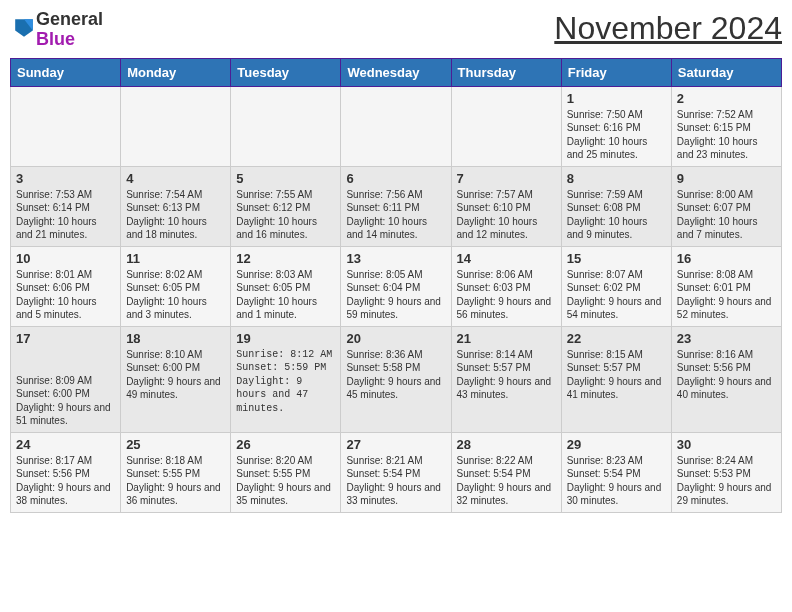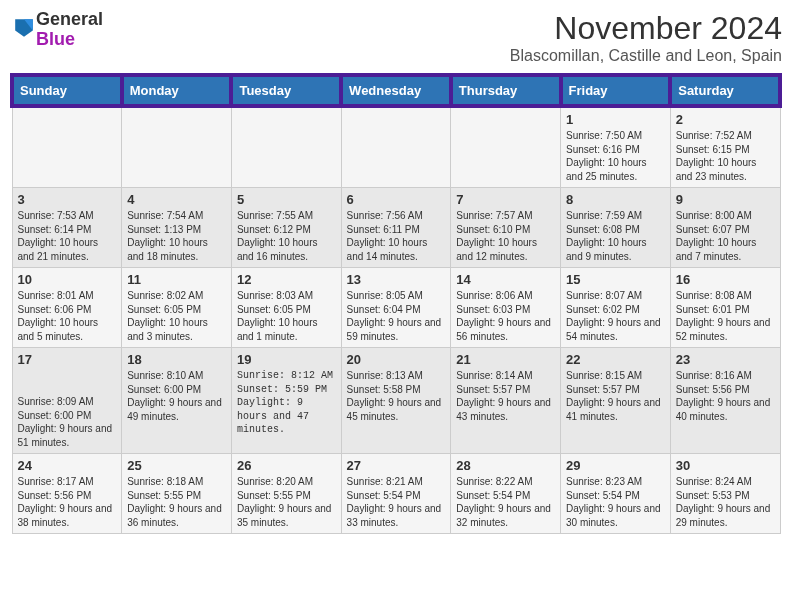--- a/index.html
+++ b/index.html
@@ -32,38 +32,39 @@
       height: 24px;
       margin-left: 2px;
     }
     .title-area {
       text-align: right;
     }
     .month-title {
       font-size: 32px;
       font-weight: normal;
       color: #333;
+      text-decoration: underline;
     }
     .location-title {
       font-size: 16px;
       color: #555;
     }
     table {
       width: 100%;
       border-collapse: collapse;
       table-layout: fixed;
     }
     thead tr th {
       background-color: #2e74b5;
       color: #fff;
       text-align: left;
       padding: 6px 6px;
       font-size: 13px;
       font-weight: bold;
-      border: 4px solid #4c1d95;
+      border: 1px solid #4c1d95;
     }
     tbody tr td {
       border: 1px solid #ccc;
       vertical-align: top;
       padding: 4px 5px;
       font-size: 11px;
       min-height: 80px;
       height: 80px;
     }
     tbody tr:nth-child(odd) td {
@@ -99,21 +100,20 @@
         <polygon points="15,4 26,4 26,18" fill="#2e8de0"></polygon>
       </svg>
     </div>
     <div class="logo-text">
       <span class="logo-general">General</span><br>
       <span class="logo-blue">Blue</span>
     </div>
   </div>
   <div class="title-area">
     <div class="month-title">November 2024</div>
-    <div class="location-title">Blascomillan, Castille and Leon, Spain</div>
   </div>
 </div>
 
 <table>
   <thead>
     <tr id="weekday-header">
         <th>Sunday</th>
         <th>Monday</th>
         <th>Tuesday</th>
         <th>Wednesday</th>
@@ -145,21 +145,21 @@
       <tr>
         <td>
           <span class="day-number">3</span>
           <div class="day-info" style="white-space: pre-line;">Sunrise: 7:53 AM
 Sunset: 6:14 PM
 Daylight: 10 hours and 21 minutes.</div>
         </td>
         <td>
           <span class="day-number">4</span>
           <div class="day-info" style="white-space: pre-line;">Sunrise: 7:54 AM
-Sunset: 1:13 PM
+Sunset: 6:13 PM
 Daylight: 10 hours and 18 minutes.</div>
         </td>
         <td>
           <span class="day-number">5</span>
           <div class="day-info" style="white-space: pre-line;">Sunrise: 7:55 AM
 Sunset: 6:12 PM
 Daylight: 10 hours and 16 minutes.</div>
         </td>
         <td>
           <span class="day-number">6</span>
@@ -244,21 +244,21 @@
 Daylight: 9 hours and 49 minutes.</div>
         </td>
         <td>
           <span class="day-number">19</span>
           <div class="day-info" style="white-space: pre-line; font-family: Liberation Mono, monospace;">Sunrise: 8:12 AM
 Sunset: 5:59 PM
 Daylight: 9 hours and 47 minutes.</div>
         </td>
         <td>
           <span class="day-number">20</span>
-          <div class="day-info" style="white-space: pre-line;">Sunrise: 8:13 AM
+          <div class="day-info" style="white-space: pre-line;">Sunrise: 8:36 AM
 Sunset: 5:58 PM
 Daylight: 9 hours and 45 minutes.</div>
         </td>
         <td>
           <span class="day-number">21</span>
           <div class="day-info" style="white-space: pre-line;">Sunrise: 8:14 AM
 Sunset: 5:57 PM
 Daylight: 9 hours and 43 minutes.</div>
         </td>
         <td>

